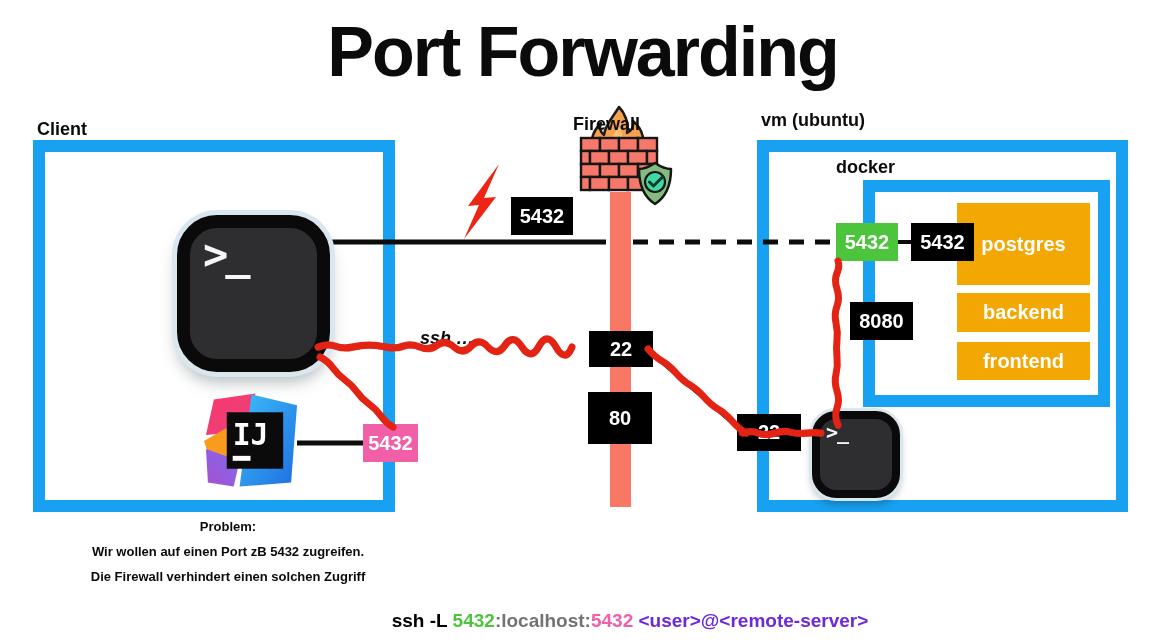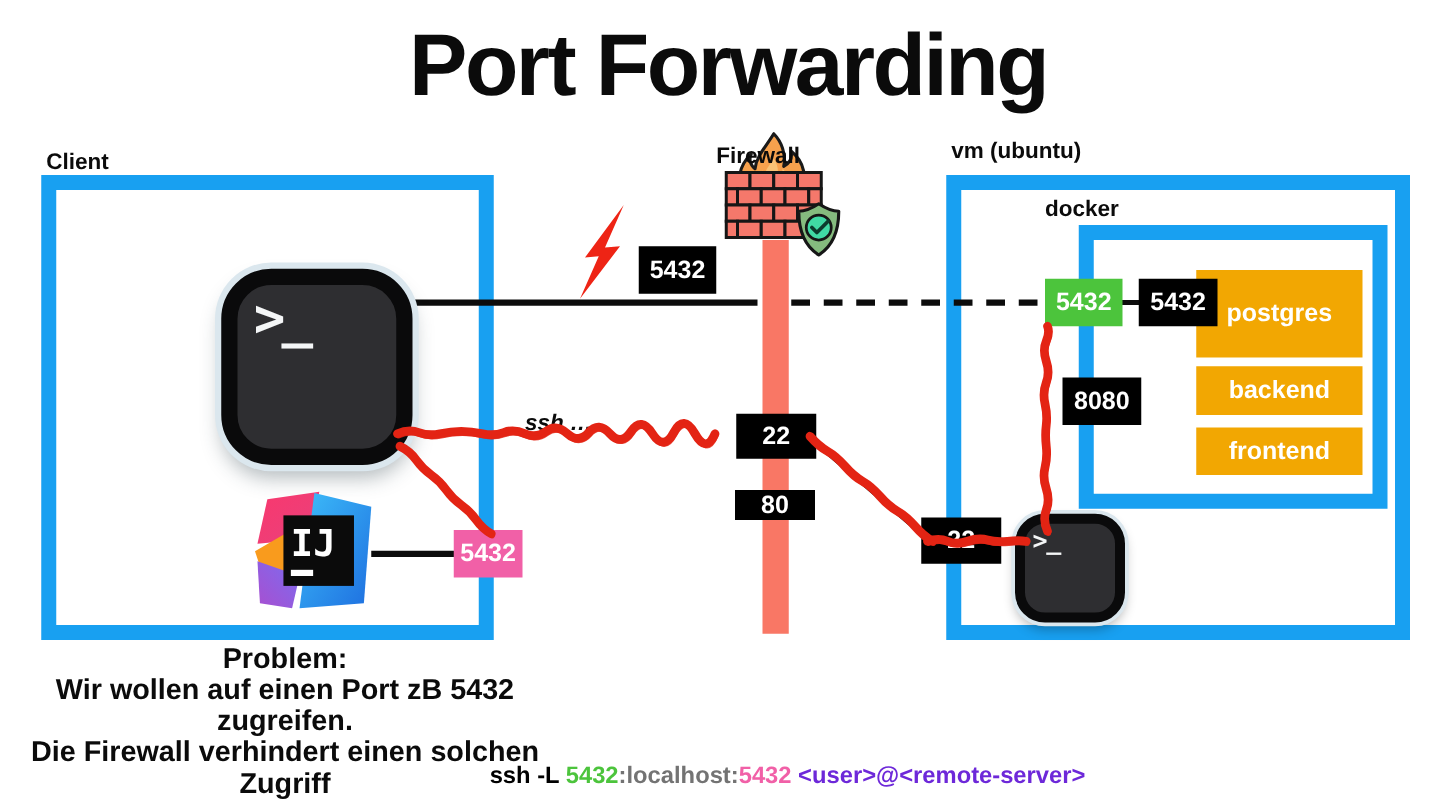--- a/index.html
+++ b/index.html
@@ -21,21 +21,21 @@
     box-sizing:border-box;box-shadow:0 0 0 5px #dbe7ee,0 10px 16px rgba(40,60,70,.35);z-index:3;}
   .terminal .prompt{position:absolute;left:13px;top:2px;color:#f4f6f7;font-weight:700;
     font-family:"DejaVu Sans Mono",monospace;font-size:42px;letter-spacing:-3px;}
   .terminal.small{border-width:8px;border-radius:24px;box-shadow:0 0 0 3px #dbe7ee,0 5px 9px rgba(0,0,0,.3);}
   .terminal.small .prompt{left:6px;top:1px;font-size:20px;letter-spacing:-1px;}
   svg.overlay{position:absolute;left:0;top:0;width:1155px;height:644px;pointer-events:none;}
   svg.under{z-index:2;} svg.over{z-index:5;}
   .fw-icon{position:absolute;left:577px;top:101px;width:100px;height:106px;z-index:2;}
   .ij-icon{position:absolute;left:202px;top:391px;width:99px;height:100px;z-index:3;}
   .problem{position:absolute;left:2px;top:514px;width:452px;text-align:center;
-    font-size:23px;line-height:25px;font-weight:700;color:#0b0b0b;z-index:4;}
+    font-size:13px;line-height:25px;font-weight:700;color:#0b0b0b;z-index:4;}
   .command{position:absolute;left:105px;top:610px;width:1050px;text-align:center;
     font-size:19px;font-weight:700;color:#0b0b0b;z-index:4;white-space:pre;}
 </style>
 </head>
 <body>
 
 <div class="canvas">
 
   <div class="abs title">Port Forwarding</div>
 
@@ -106,36 +106,36 @@
       <circle cx="78" cy="81" r="10" fill="#40D9A4" stroke="#161616" stroke-width="2.2"></circle>
       <path d="M72.5,81 l4,4 l9,-9" fill="none" stroke="#0c3b2e" stroke-width="3" stroke-linecap="round" stroke-linejoin="round"></path>
     </g>
   </svg>
 
   <div class="label" style="left:761px;top:110px;">vm (ubuntu)</div>
   <div class="box" style="left:757px;top:140px;width:371px;height:372px;"></div>
   <div class="label" style="left:836px;top:157px;">docker</div>
   <div class="box" style="left:863px;top:180px;width:247px;height:227px;"></div>
 
-  <div class="container-box" style="top:216px;height:70px;">postgres</div>
+  <div class="container-box" style="top:203px;height:82px;">postgres</div>
   <div class="container-box" style="top:293px;height:39px;">backend</div>
   <div class="container-box" style="top:342px;height:38px;">frontend</div>
 
   <svg class="overlay under" viewBox="0 0 1155 644">
     <path d="M330,242 H606" stroke="#0c0c0c" stroke-width="5" fill="none"></path>
     <path d="M633,242 H838" stroke="#0c0c0c" stroke-width="5" stroke-dasharray="15 11" fill="none"></path>
     <path d="M297,443 H364" stroke="#0c0c0c" stroke-width="5" fill="none"></path>
     <path d="M896,242 H913" stroke="#0c0c0c" stroke-width="4" fill="none"></path>
     <path d="M651,352 L743,431" stroke="#0c0c0c" stroke-width="5" fill="none"></path>
     <polygon points="499,164 468,206 479,205 464,239 496,197 484,198" style="fill:var(--lightning-red)"></polygon>
   </svg>
 
   <div class="badge" style="left:511px;top:197px;width:62px;height:38px;">5432</div>
   <div class="badge" style="left:589px;top:331px;width:64px;height:36px;">22</div>
-  <div class="badge" style="left:588px;top:392px;width:64px;height:24px;">80</div>
+  <div class="badge" style="left:588px;top:392px;width:64px;height:52px;">80</div>
   <div class="badge" style="left:737px;top:414px;width:64px;height:37px;">22</div>
   <div class="badge green" style="left:836px;top:223px;width:62px;height:38px;">5432</div>
   <div class="badge" style="left:911px;top:223px;width:63px;height:38px;">5432</div>
   <div class="badge" style="left:850px;top:302px;width:63px;height:38px;">8080</div>
 
   <div class="terminal small" style="left:812px;top:411px;width:88px;height:87px;">
     <span class="prompt">&gt;_</span>
   </div>
 
   <div class="label" style="left:420px;top:328px;font-style:italic;">ssh …</div>

